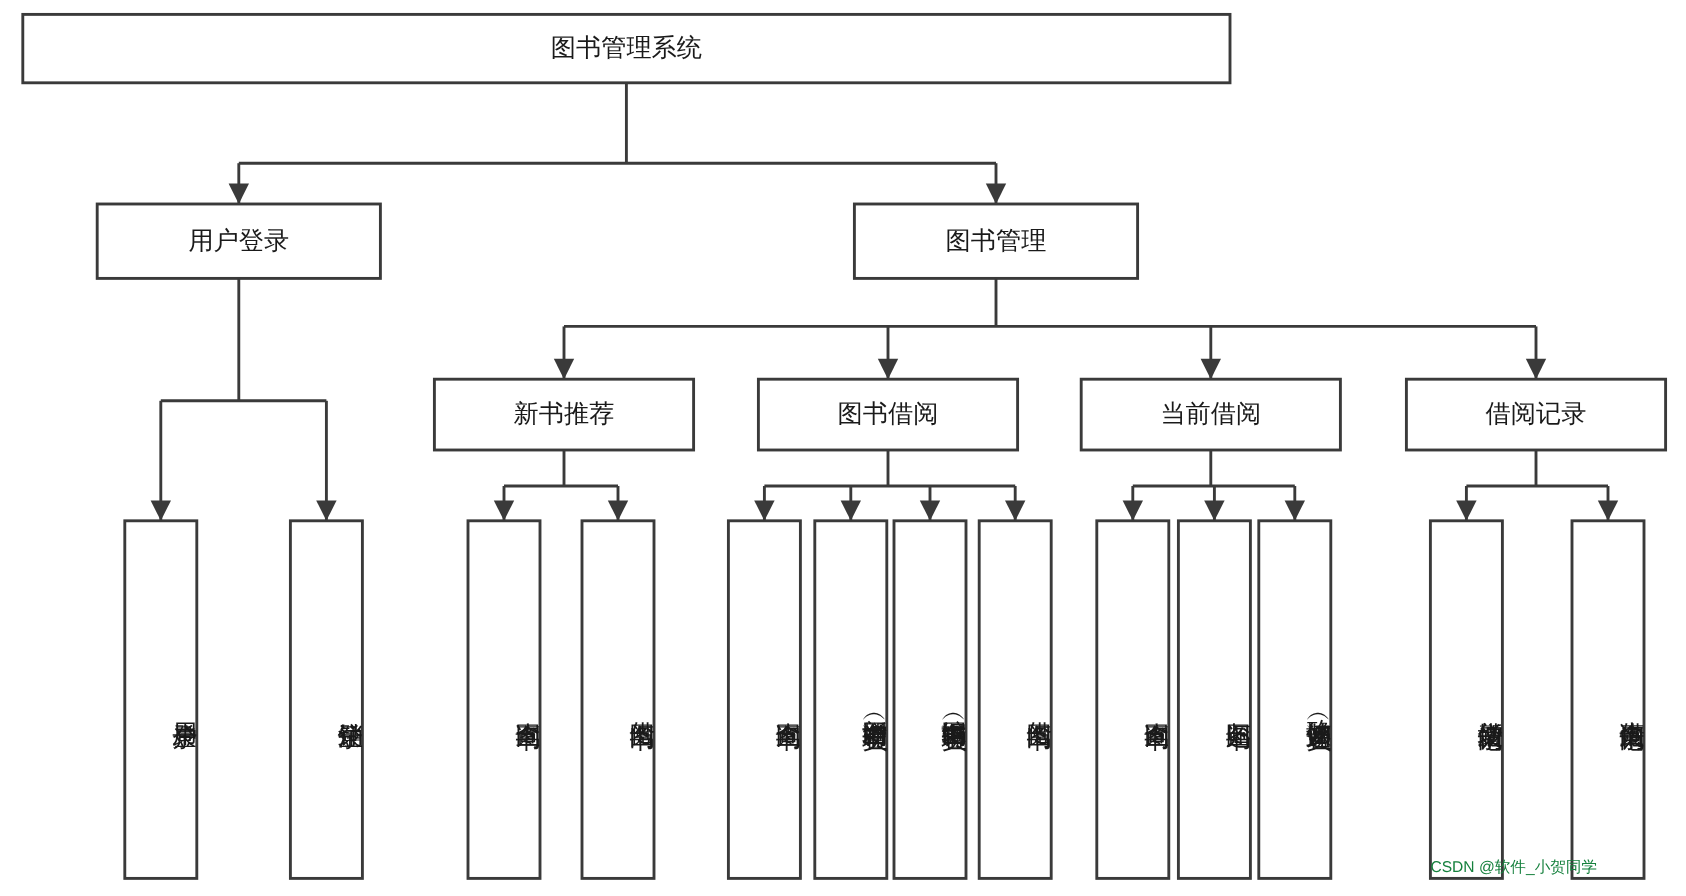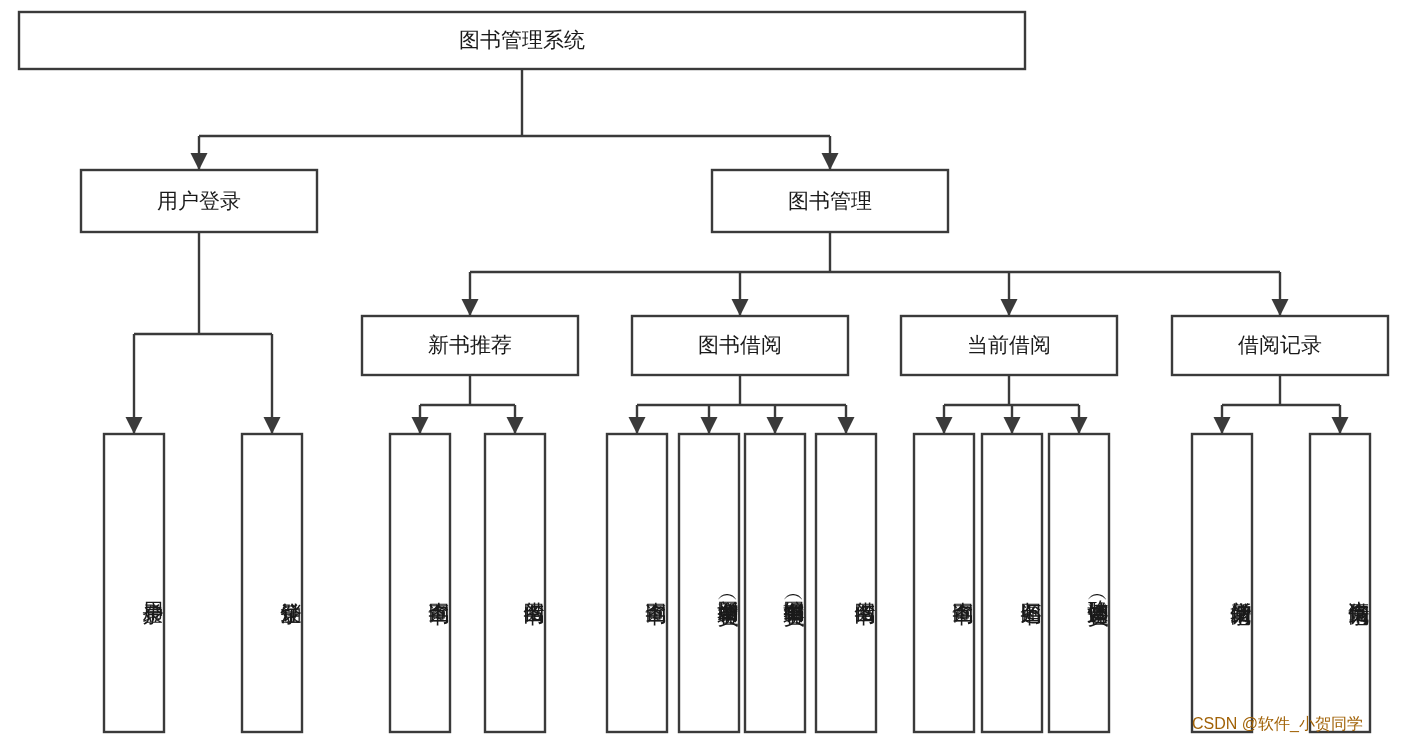--- a/index.html
+++ b/index.html
@@ -53,22 +53,22 @@
     letter-spacing: 1px;
     white-space: nowrap;
     display: flex;
     align-items: flex-start;
     justify-content: center;
     pointer-events: none;
   }
   .watermark {
     position: absolute;
     font-family: "Liberation Sans", "DejaVu Sans", sans-serif;
-    font-size: 16px;
-    color: #a16207;
+    font-size: 13px;
+    color: #15803d;
     white-space: nowrap;
     left: 1192px;
     top: 714px;
   }
 </style>
 </head>
 <body>
 
 <div id="diagram-root">
   <svg id="diagram-svg" width="1405" height="747" viewBox="0 0 1405 747" xmlns="http://www.w3.org/2000/svg">

